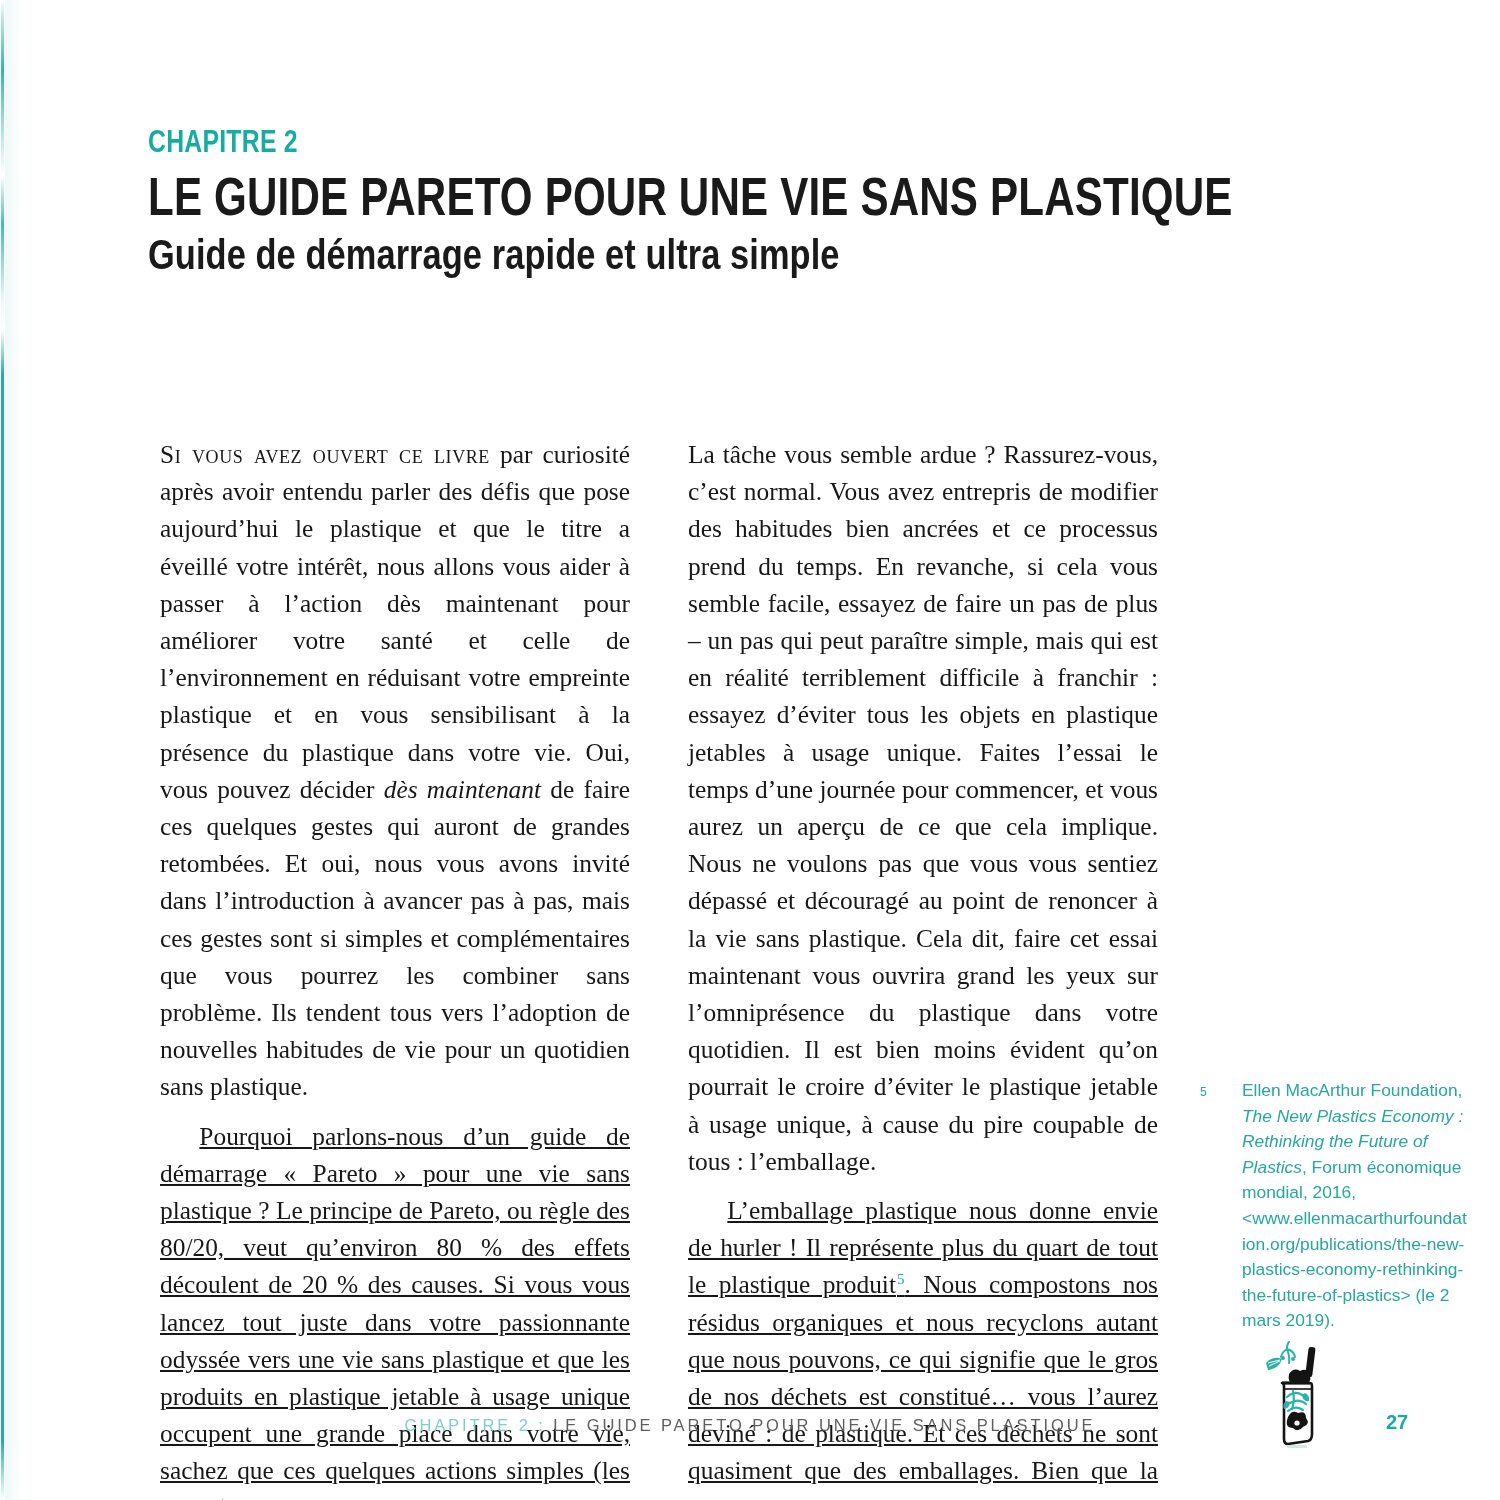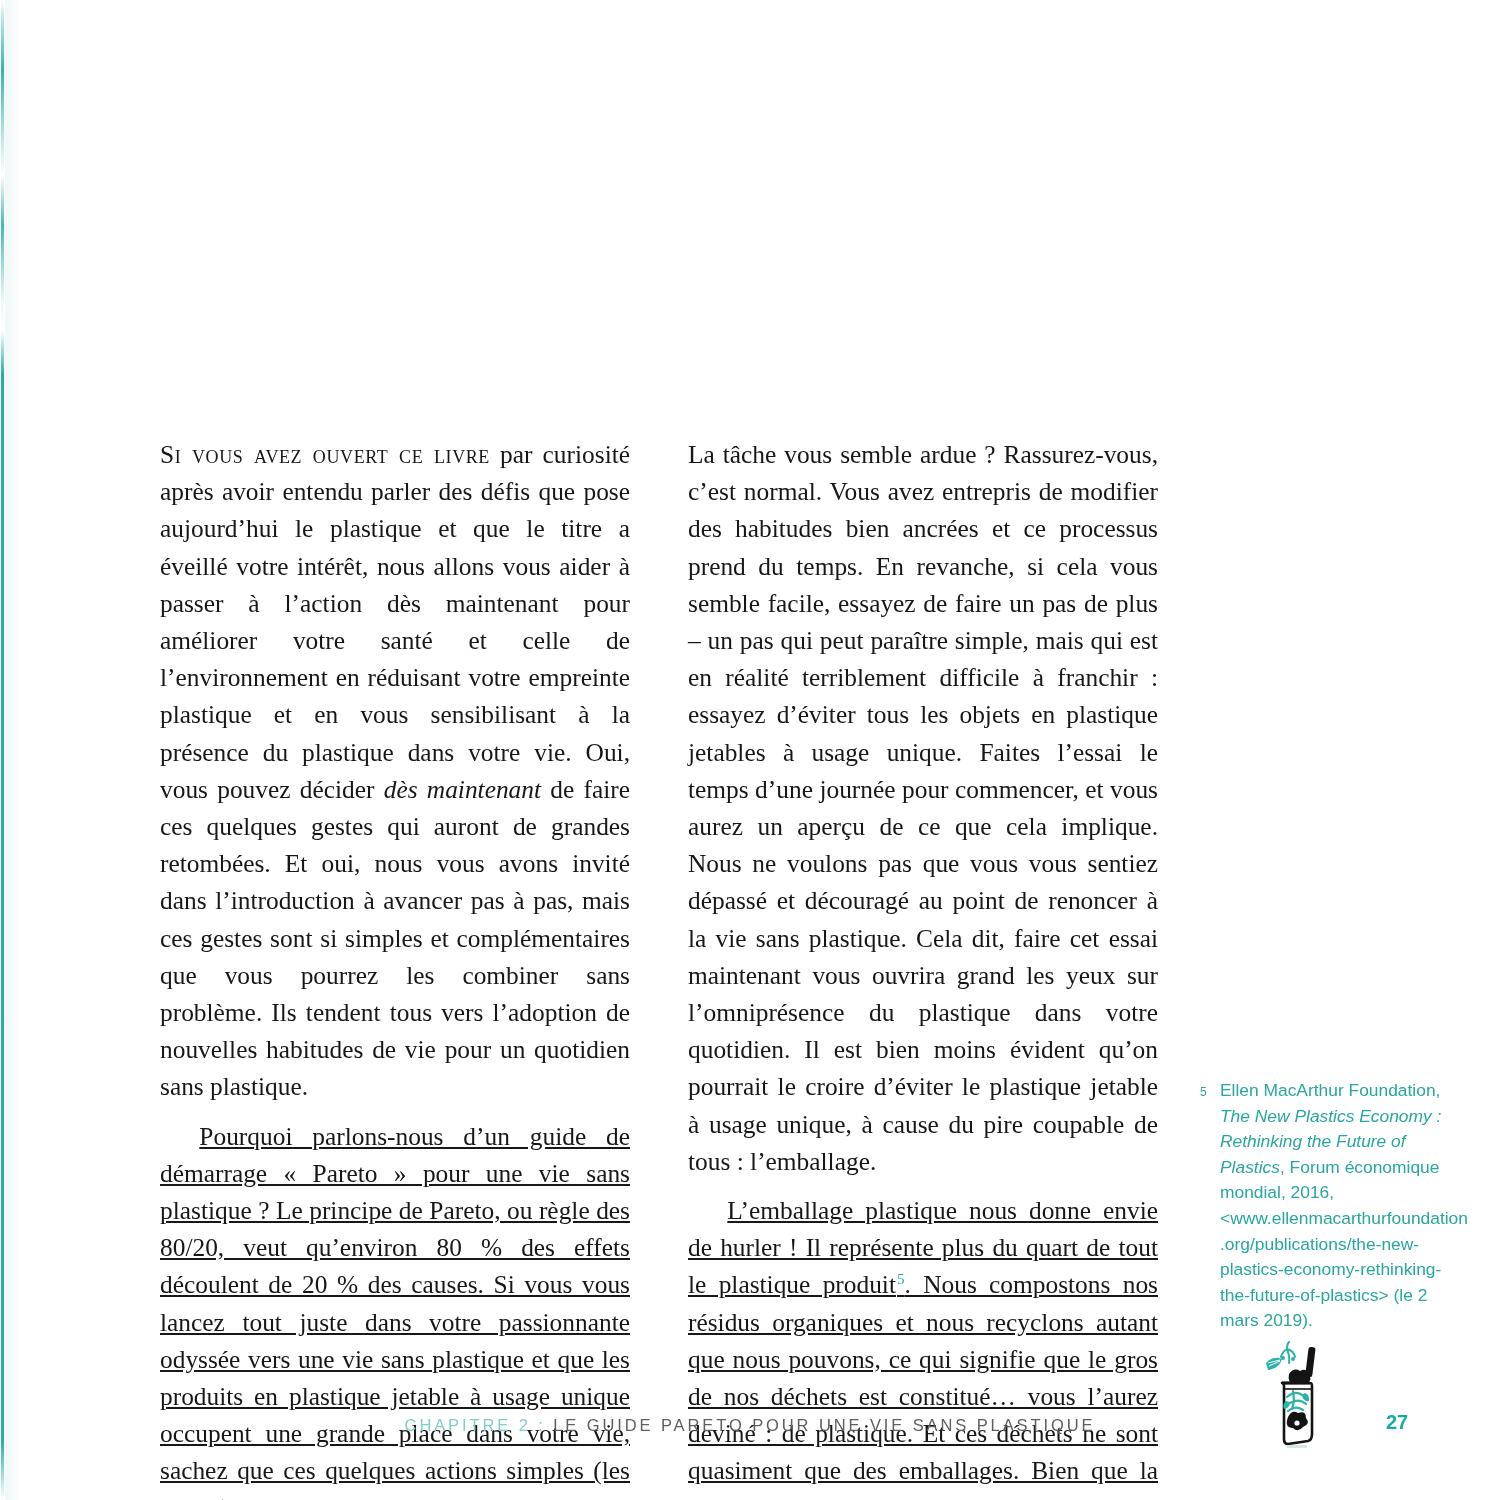--- a/index.html
+++ b/index.html
@@ -146,21 +146,21 @@
   }
   .sidenote-num {
     position: absolute;
     left: 0;
     top: 2px;
     font-size: 12px;
     font-family: "Liberation Sans", sans-serif;
     color: #27A79D;
   }
   .sidenote-body {
-    margin-left: 20px;
+    margin-left: 42px;
     word-break: break-word;
   }
   .sidenote-body .ital { font-style: italic; }
 
   
   .illus {
     position: absolute;
     left: 1262px;
     top: 1341px;
     width: 72px;
@@ -192,20 +192,25 @@
   }
 </style>
 </head>
 <body>
 
 <div class="page">
 
   <div class="edge-strip"></div>
   <div class="edge-strip-soft"></div>
 
+  <div class="heading-block">
+    <div class="chapter-kicker">CHAPITRE 2</div>
+    <h1 class="chapter-title">LE GUIDE PARETO POUR UNE VIE SANS PLASTIQUE</h1>
+    <h2 class="chapter-subtitle">Guide de démarrage rapide et ultra simple</h2>
+  </div>
 
   <div class="col col-left">
     <p><span class="smallcaps">Si vous avez ouvert ce livre</span><span> par curiosité après avoir entendu parler des défis que pose aujourd’hui le plastique et que le titre a éveillé votre intérêt, nous allons vous aider à passer à l’action dès maintenant pour améliorer votre santé et celle de l’environnement en réduisant votre empreinte plastique et en vous sensibilisant à la présence du plastique dans votre vie. Oui, vous pouvez décider </span><span class="ital">dès maintenant</span><span> de faire ces quelques gestes qui auront de grandes retombées. Et oui, nous vous avons invité dans l’introduction à avancer pas à pas, mais ces gestes sont si simples et complémentaires que vous pourrez les combiner sans problème. Ils tendent tous vers l’adoption de nouvelles habitudes de vie pour un quotidien sans plastique.</span></p>
 
     <p>Pourquoi parlons-nous d’un guide de démarrage « Pareto » pour une vie sans plastique ? Le principe de Pareto, ou règle des 80/20, veut qu’environ 80 % des effets découlent de 20 % des causes. Si vous vous lancez tout juste dans votre passionnante odyssée vers une vie sans plastique et que les produits en plastique jetable à usage unique occupent une grande place dans votre vie, sachez que ces quelques actions simples (les 20 %) pourraient grandement contribuer à réduire votre consommation et vos déchets plastiques, peut-être même à hauteur de 80 %. Mis au rebut, ces produits comptent parmi les formes les plus répandues de pollution plastique. En les supprimant de votre quotidien, vous ferez une différence énorme à la source même du problème. Lancez-vous !</p>
 
   </div>
 
   <div class="col col-right">
 

